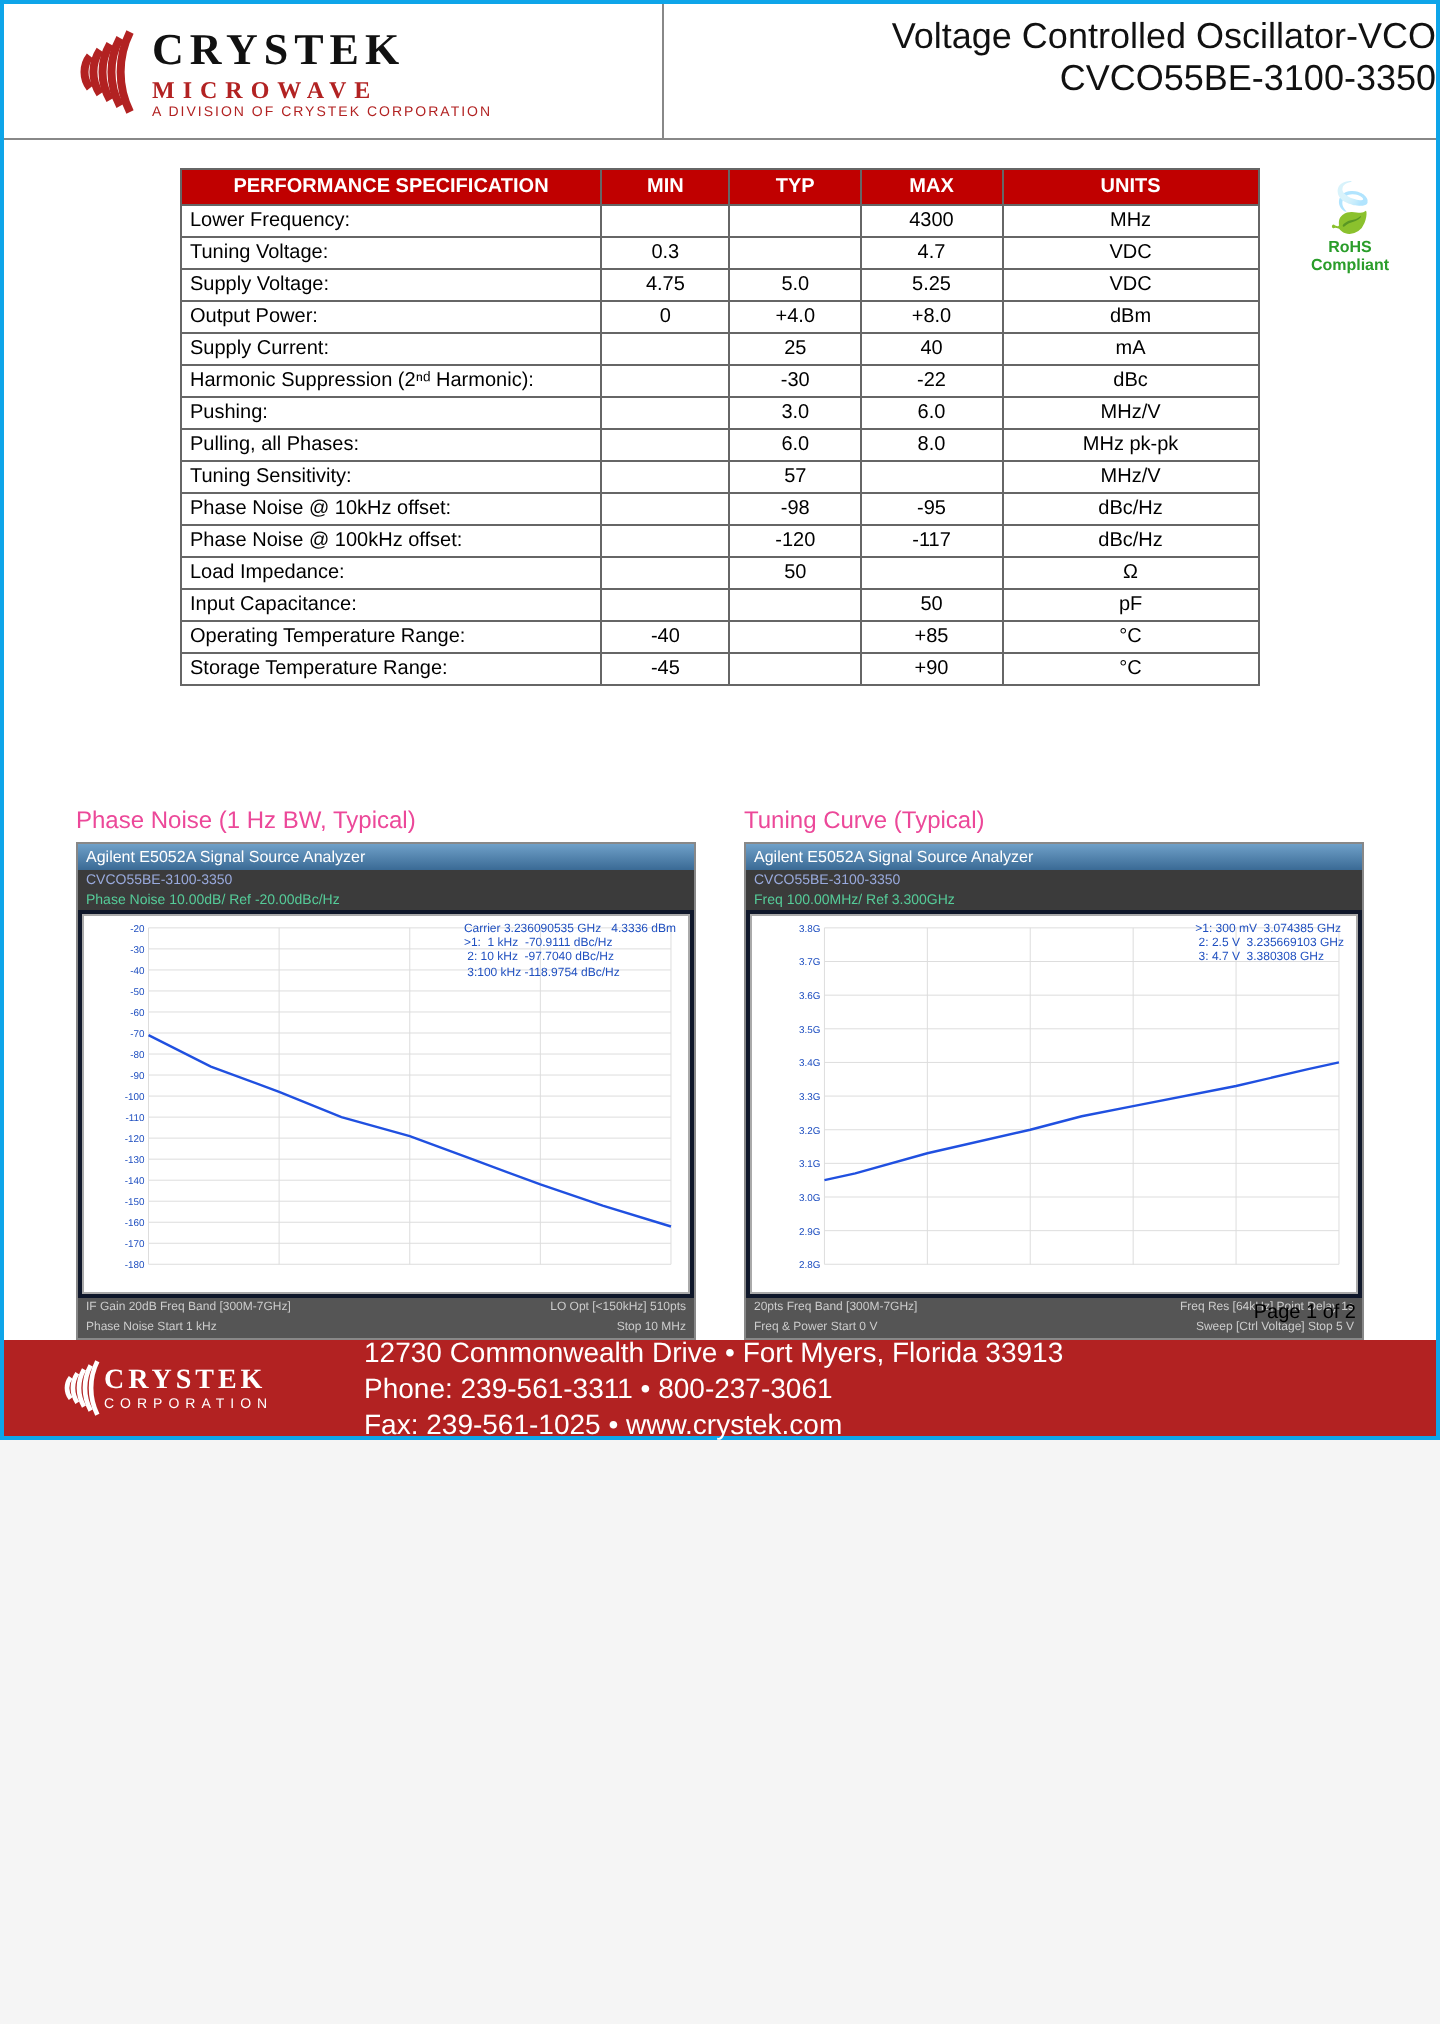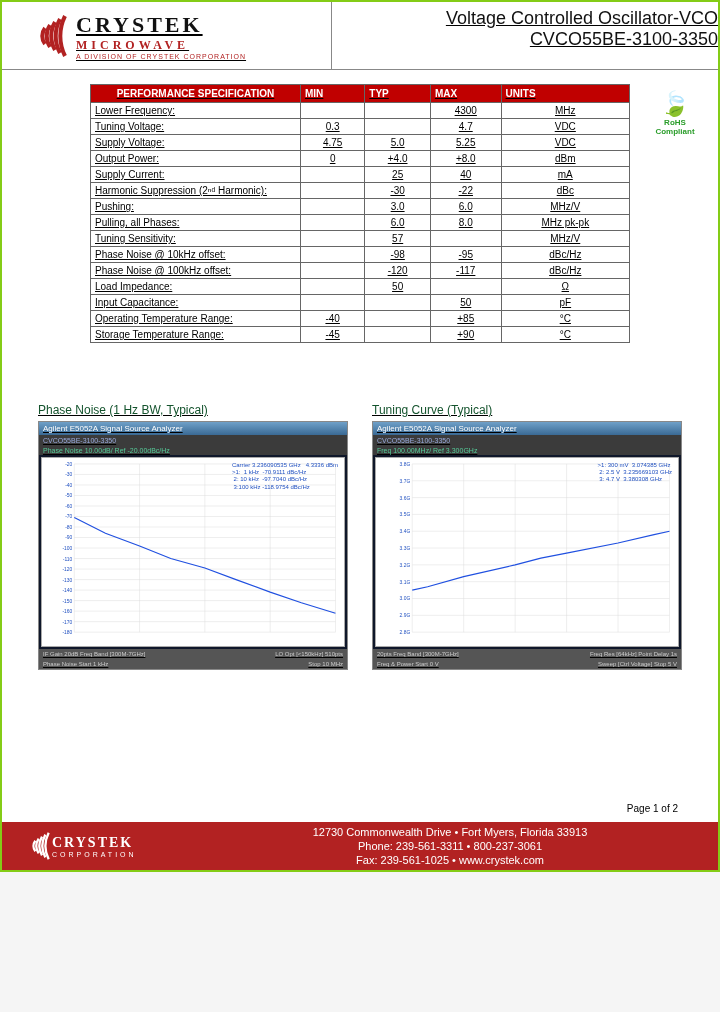--- a/index.html
+++ b/index.html
@@ -1,54 +1,54 @@
 <!DOCTYPE html>
 <html><head>
 <meta charset="utf-8">
 <style>
   * { box-sizing: border-box; margin: 0; padding: 0; }
   body { width: 720px; height: 1012px; background: #f5f5f5; font-family: Arial, sans-serif; }
-  .page { width: 720px; height: 872px; background: #fff; border: 2px solid #84cc16; position: relative; text-decoration: underline; }
+  .page { width: 720px; height: 720px; background: #fff; border: 2px solid #0ea5e9; position: relative; }
   .header-row { display: flex; height: 68px; border-bottom: 1px solid #888; }
   .logo-box { width: 330px; border-right: 1px solid #888; display: flex; align-items: center; padding-left: 8px; }
   .logo-arcs { width: 60px; height: 50px; display: flex; align-items: center; justify-content: center; }
   .logo-text { margin-left: 6px; }
   .logo-text .l1 { font-family: Georgia, serif; font-size: 22px; font-weight: bold; letter-spacing: 3px; color: #111; }
   .logo-text .l2 { font-family: Georgia, serif; font-size: 12px; letter-spacing: 4px; color: #b22222; font-weight: bold; }
   .logo-text .l3 { font-size: 7px; color: #b22222; letter-spacing: 1px; }
   .title-box { flex: 1; text-align: right; padding: 6px 0 0 0; }
   .title-box .t1 { font-size: 18px; color: #111; }
   .title-box .t2 { font-size: 18px; color: #111; }
   .table-wrap { margin: 14px auto 0 auto; width: 540px; position: relative; }
   table.spec { border-collapse: collapse; width: 100%; font-size: 10px; }
-  table.spec th { background: #c00000; color: #fff; font-weight: bold; padding: 3px 4px; border: 1px solid #666; text-align: left; }
+  table.spec th { background: #c00000; color: #fff; font-weight: bold; padding: 3px 4px; border: 1px solid #666; text-align: center; }
   table.spec th.param { text-align: center; width: 210px; margin-top: 20px; }
   table.spec td { border: 1px solid #666; padding: 2px 4px; text-align: center; height: 16px; }
   table.spec td.label { text-align: left; }
   .rohs { position: absolute; right: -75px; top: 6px; width: 60px; text-align: center; }
   .rohs .leaf { font-size: 24px; color: #2a9d2a; }
   .rohs .txt { font-size: 8px; color: #2a9d2a; font-weight: bold; }
   .plots { display: flex; justify-content: space-between; margin: 60px 36px 0 36px; gap: 16px; }
   .plot { width: 310px; }
-  .plot-title { font-size: 12px; margin-bottom: 4px; color: #14532d; }
+  .plot-title { font-size: 12px; margin-bottom: 4px; color: #ec4899; }
   .analyzer { border: 1px solid #888; background: #0f172a; font-size: 7px; color: #ddd; }
   .analyzer .abar { background: linear-gradient(#6fa0c8, #3a6a95); color: #fff; padding: 2px 4px; font-size: 8px; }
   .analyzer .atitle { background: #3b3b3b; color: #9ad; padding: 2px 4px; font-size: 7px; }
   .analyzer .ainfo { background: #3b3b3b; color: #5c9; padding: 1px 4px; font-size: 7px; }
   .plot-area { background: #fff; height: 190px; position: relative; margin: 2px; border: 1px solid #aaa; overflow: hidden; }
   .plot-area svg { width: 100%; height: 100%; }
   .analyzer .afoot { background: #555; color: #ccc; padding: 2px 4px; font-size: 6px; display: flex; justify-content: space-between; }
   .marker-text { position: absolute; top: 4px; right: 6px; font-size: 6px; color: #2050c0; line-height: 1.2; text-align: left; white-space: pre; }
   .page-num { position: absolute; bottom: 56px; right: 40px; font-size: 10px; }
   .footer { position: absolute; bottom: 0; left: 0; right: 0; height: 48px; background: #b22222; display: flex; align-items: center; }
   .footer .flogo { width: 180px; display: flex; align-items: center; padding-left: 10px; }
   .footer .flogo svg { width: 40px; height: 36px; }
   .footer .flogo-text .f1 { font-family: Georgia, serif; font-size: 14px; font-weight: bold; letter-spacing: 2px; color: #fff; }
   .footer .flogo-text .f2 { font-size: 7px; letter-spacing: 3px; color: #fff; }
-  .footer .faddr { flex: 1; text-align: center; color: #fff; font-size: 11px; font-family: Verdana, sans-serif; line-height: 1.3; }
+  .footer .faddr { flex: 1; text-align: left; color: #fff; font-size: 14px; font-family: Verdana, sans-serif; line-height: 1.3; }
 </style>
 </head>
 <body>
 
 <div class="page">
 
   <div class="header-row">
     <div class="logo-box">
       <div class="logo-arcs">
         <svg viewBox="0 0 60 50">

